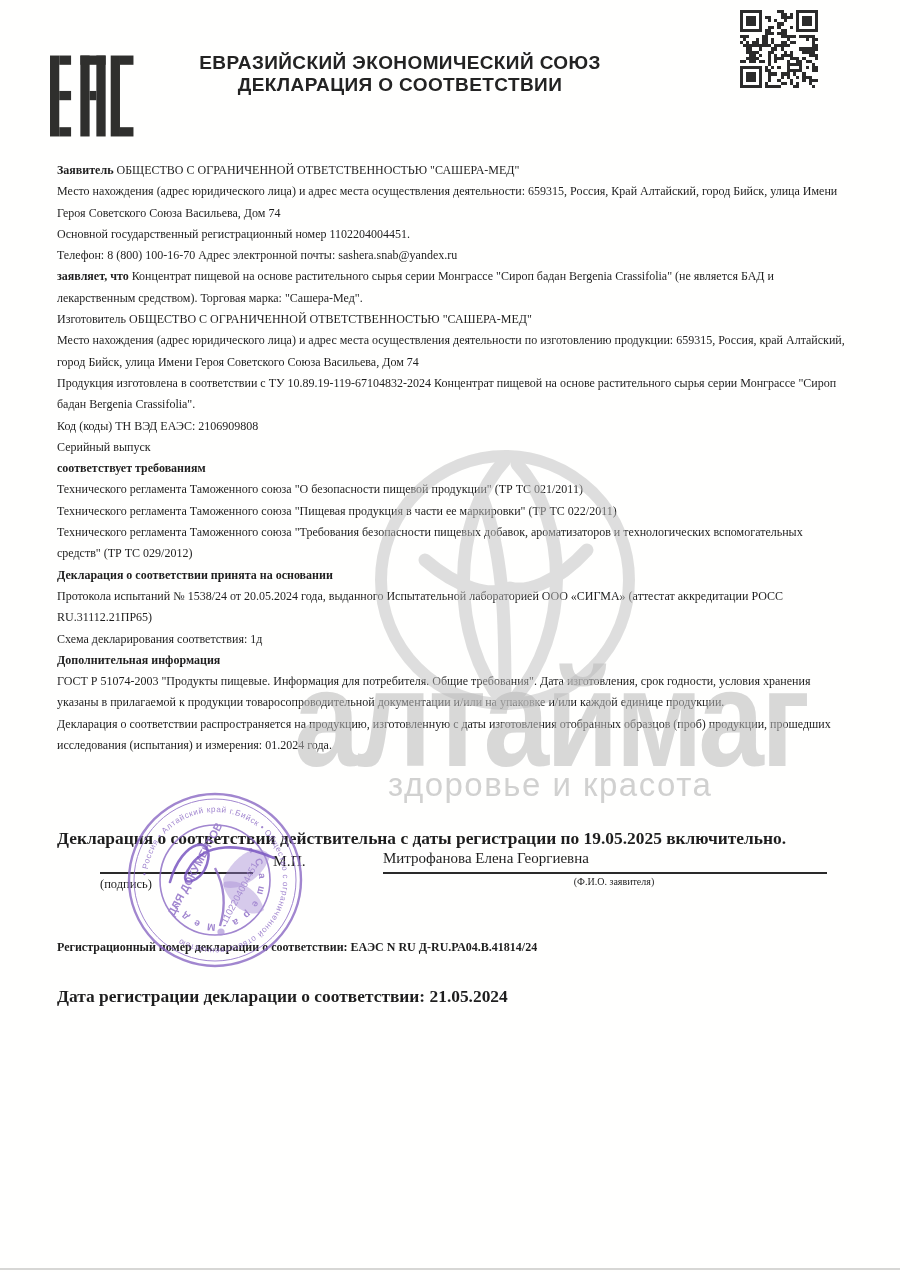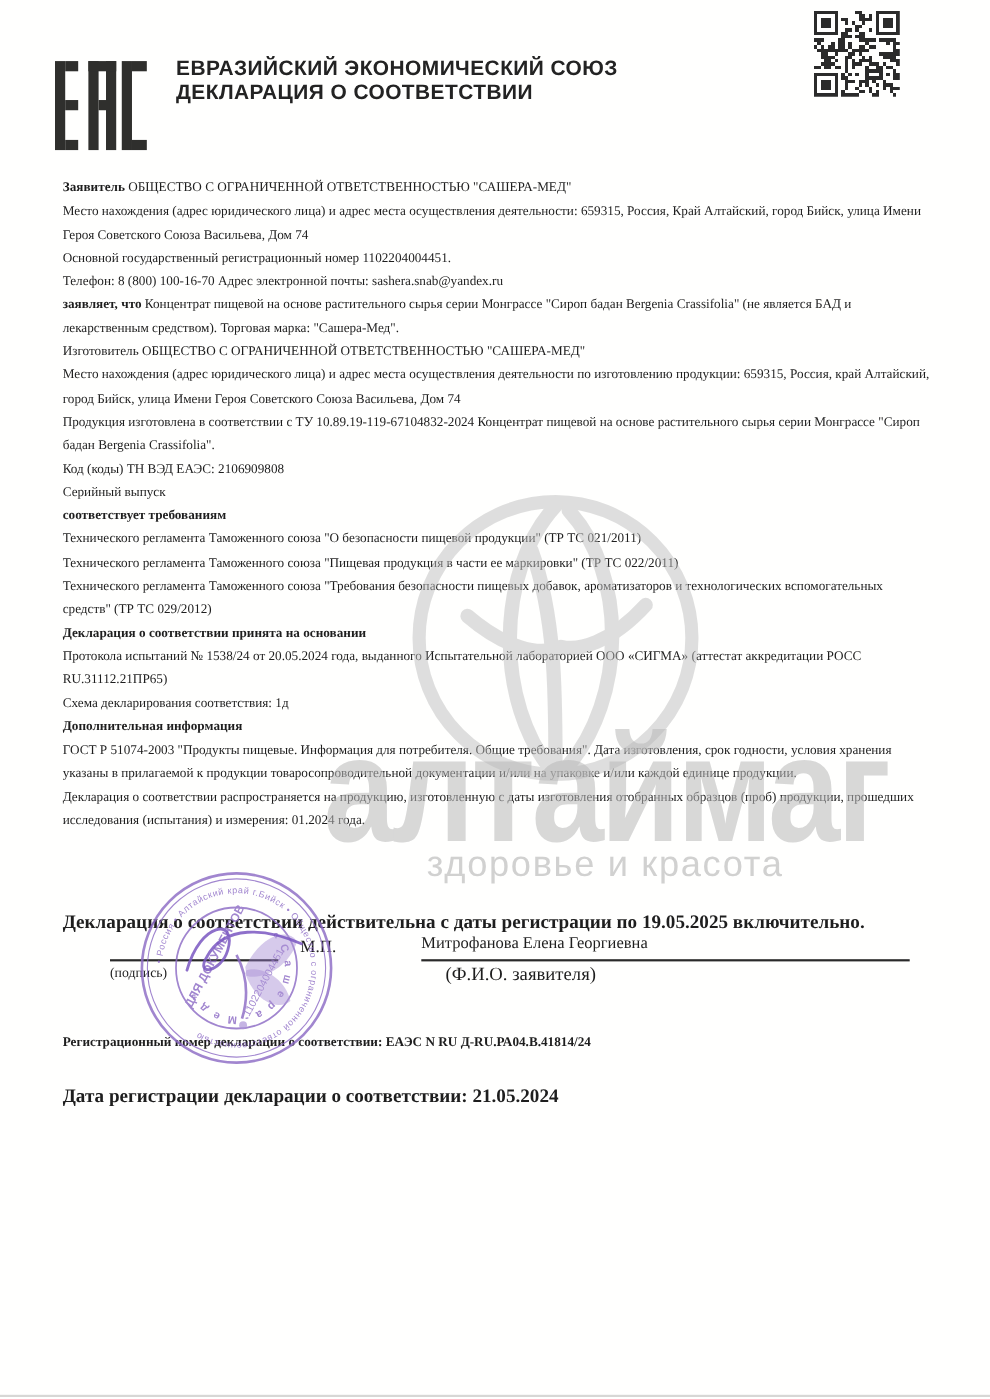--- a/index.html
+++ b/index.html
@@ -2,43 +2,43 @@
 <html><head>
 <meta charset="utf-8">
 <style>
   html,body{margin:0;padding:0;background:#ffffff;}
   .page{position:relative;width:900px;height:1272px;background:#fffffe;overflow:hidden;
         font-family:"Liberation Serif", serif;color:#1e1e1e;}
   .bottom-edge{position:absolute;left:0;bottom:2px;width:100%;height:2px;background:#d7d7d5;}
 
   
   .eac-logo{position:absolute;left:50px;top:55px;width:86px;height:82px;}
-  .header-title{position:absolute;left:160px;top:52px;width:480px;
+  .header-title{position:absolute;left:160px;top:52px;width:480px;text-align:center;
       font-family:"Liberation Sans", sans-serif;font-weight:bold;font-size:19px;line-height:22px;
       letter-spacing:.4px;color:#232323;}
   .qr{position:absolute;left:740px;top:10px;width:78px;height:78px;}
 
   
   .doc-body{position:absolute;left:57px;top:160px;width:790px;z-index:2;
       font-size:12px;line-height:21.3px;}
   .doc-body p{margin:0;}
   .doc-body b{font-weight:bold;}
 
   .validity{position:absolute;left:57px;top:828px;width:785px;z-index:2;
       font-weight:bold;font-size:17.4px;line-height:20px;}
 
   
   .sig-line-left{position:absolute;left:100px;top:872px;width:153px;border-top:2px solid #2a2a2a;z-index:2;}
   .sig-caption-left{position:absolute;left:100px;top:877px;width:153px;text-align:left;
       font-size:12.5px;z-index:2;}
   .mp-label{position:absolute;left:273px;top:852px;font-size:15.5px;z-index:2;}
   .sig-name{position:absolute;left:383px;top:850px;width:444px;text-align:left;font-size:15px;z-index:2;}
   .sig-line-right{position:absolute;left:383px;top:872px;width:444px;border-top:2px solid #2a2a2a;z-index:2;}
-  .sig-caption-right{position:absolute;left:405px;top:876px;width:444px;
-      font-size:17px;z-index:2;}
+  .sig-caption-right{position:absolute;left:392px;top:876px;width:444px;text-align:center;
+      font-size:10px;z-index:2;}
 
   
   .reg-number{position:absolute;left:57px;top:940px;width:800px;font-weight:bold;font-size:12px;z-index:2;}
   .reg-date{position:absolute;left:57px;top:966px;width:800px;font-weight:bold;font-size:17.4px;z-index:2;margin-top:20px;}
 
   
   .wm{pointer-events:none;}
   .wm-globe{position:absolute;left:365px;top:440px;width:280px;height:280px;z-index:3;opacity:.5;}
   .wm-brand{position:absolute;left:294px;top:650px;z-index:3;opacity:.55;
       font-family:"Liberation Sans", sans-serif;font-weight:bold;font-size:118px;line-height:118px;

